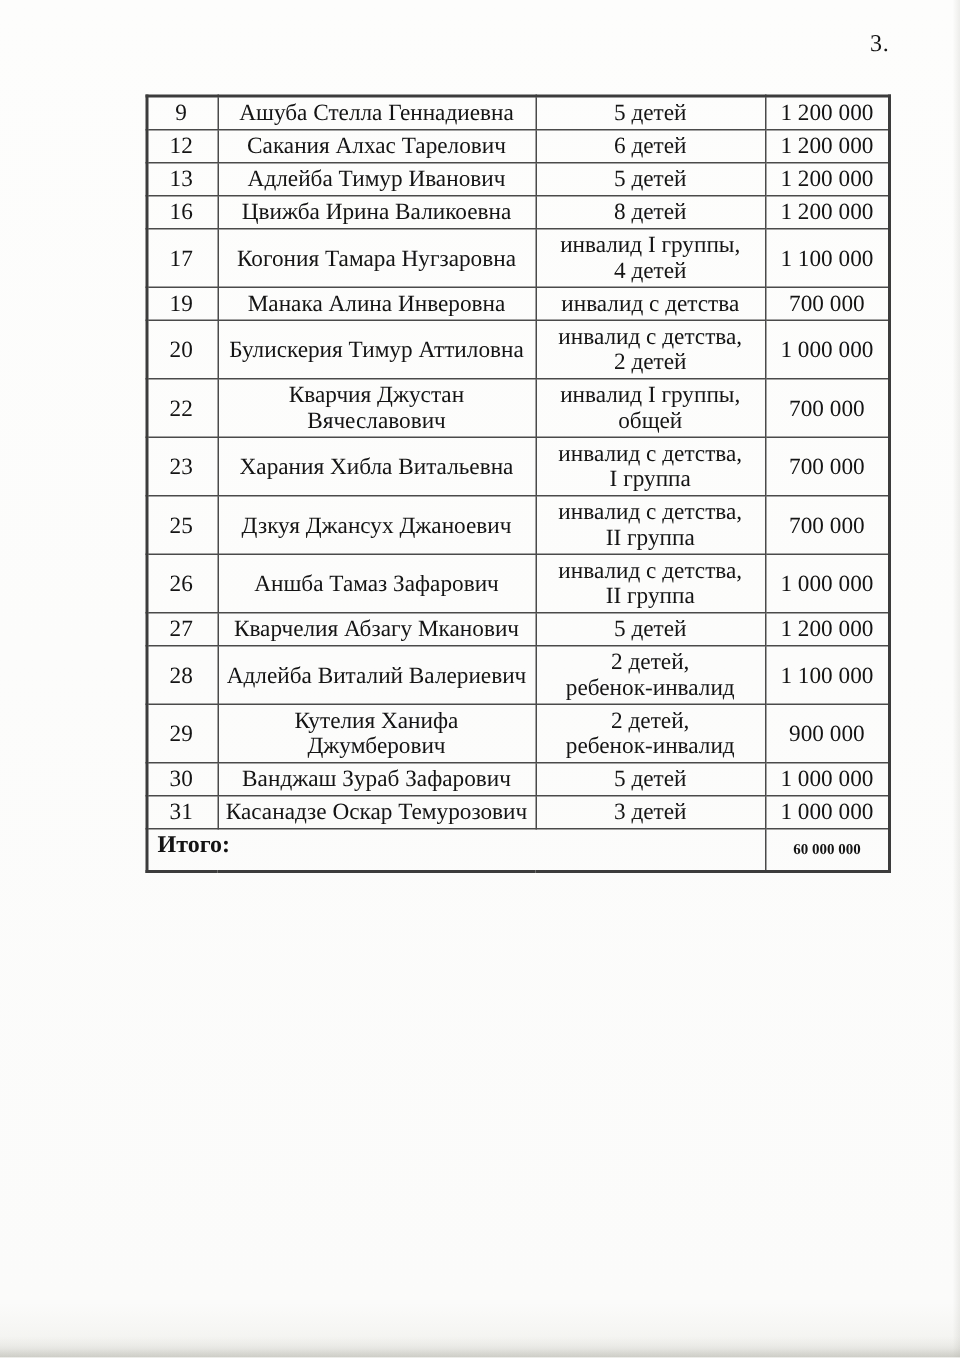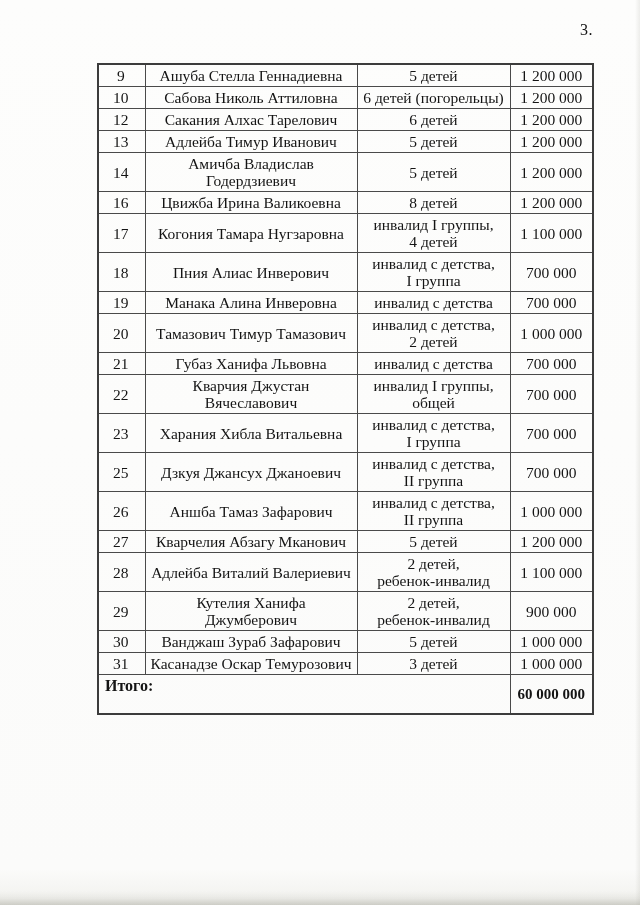--- a/index.html
+++ b/index.html
@@ -42,26 +42,26 @@
   .doc-table td.num-cell {
     padding-right: 6px;
   }
   .doc-table td.name-cell,
   .doc-table td.cat-cell {
     white-space: pre-line;
   }
   .doc-table td.total-label-cell {
     text-align: left;
     font-weight: bold;
-    padding: 2px 4px 19px 6px;
+    padding: 2px 4px 8px 6px;
     font-size: 16px;
   }
   .doc-table td.total-amount-cell {
     font-weight: bold;
-    font-size: 15px;
+    font-size: 10px;
   }
   
   .scan-bottom-edge {
     position: absolute;
     left: 0;
     bottom: 0;
     width: 100%;
     height: 14px;
     background: linear-gradient(to bottom, rgba(190,190,182,0) 0%, rgba(190,190,182,0.18) 55%, rgba(170,170,160,0.45) 100%);
     pointer-events: none;
@@ -89,82 +89,56 @@
     <col style="width:83px">
   </colgroup>
   <tbody id="table-rows">
       <tr>
     <td class="num-cell">9</td>
     <td class="name-cell">Ашуба Стелла Геннадиевна</td>
     <td class="cat-cell">5 детей</td>
     <td class="amount-cell">1 200 000</td>
   </tr>
       <tr>
-    <td class="num-cell">10</td>
-    <td class="name-cell">Сабова Николь Аттиловна</td>
-    <td class="cat-cell">6 детей (погорельцы)</td>
-    <td class="amount-cell">1 200 000</td>
-  </tr>
-      <tr>
     <td class="num-cell">12</td>
     <td class="name-cell">Сакания Алхас Тарелович</td>
     <td class="cat-cell">6 детей</td>
     <td class="amount-cell">1 200 000</td>
   </tr>
       <tr>
     <td class="num-cell">13</td>
     <td class="name-cell">Адлейба Тимур Иванович</td>
-    <td class="cat-cell">5 детей</td>
-    <td class="amount-cell">1 200 000</td>
-  </tr>
-      <tr>
-    <td class="num-cell">14</td>
-    <td class="name-cell">Амичба Владислав
-Годердзиевич</td>
     <td class="cat-cell">5 детей</td>
     <td class="amount-cell">1 200 000</td>
   </tr>
       <tr>
     <td class="num-cell">16</td>
     <td class="name-cell">Цвижба Ирина Валикоевна</td>
     <td class="cat-cell">8 детей</td>
     <td class="amount-cell">1 200 000</td>
   </tr>
       <tr>
     <td class="num-cell">17</td>
     <td class="name-cell">Когония Тамара Нугзаровна</td>
     <td class="cat-cell">инвалид I группы,
 4 детей</td>
     <td class="amount-cell">1 100 000</td>
   </tr>
       <tr>
-    <td class="num-cell">18</td>
-    <td class="name-cell">Пния Алиас Инверович</td>
-    <td class="cat-cell">инвалид с детства,
-I группа</td>
-    <td class="amount-cell">700 000</td>
-  </tr>
-      <tr>
     <td class="num-cell">19</td>
     <td class="name-cell">Манака Алина Инверовна</td>
     <td class="cat-cell">инвалид с детства</td>
     <td class="amount-cell">700 000</td>
   </tr>
       <tr>
     <td class="num-cell">20</td>
-    <td class="name-cell">Тамазович Тимур Тамазович</td>
+    <td class="name-cell">Булискерия Тимур Аттиловна</td>
     <td class="cat-cell">инвалид с детства,
 2 детей</td>
     <td class="amount-cell">1 000 000</td>
-  </tr>
-      <tr>
-    <td class="num-cell">21</td>
-    <td class="name-cell">Губаз Ханифа Львовна</td>
-    <td class="cat-cell">инвалид с детства</td>
-    <td class="amount-cell">700 000</td>
   </tr>
       <tr>
     <td class="num-cell">22</td>
     <td class="name-cell">Кварчия Джустан
 Вячеславович</td>
     <td class="cat-cell">инвалид I группы,
 общей</td>
     <td class="amount-cell">700 000</td>
   </tr>
       <tr>

